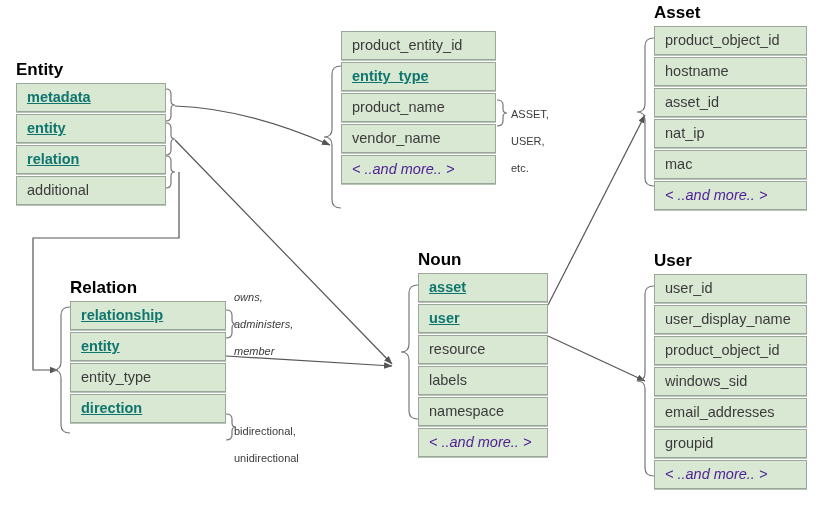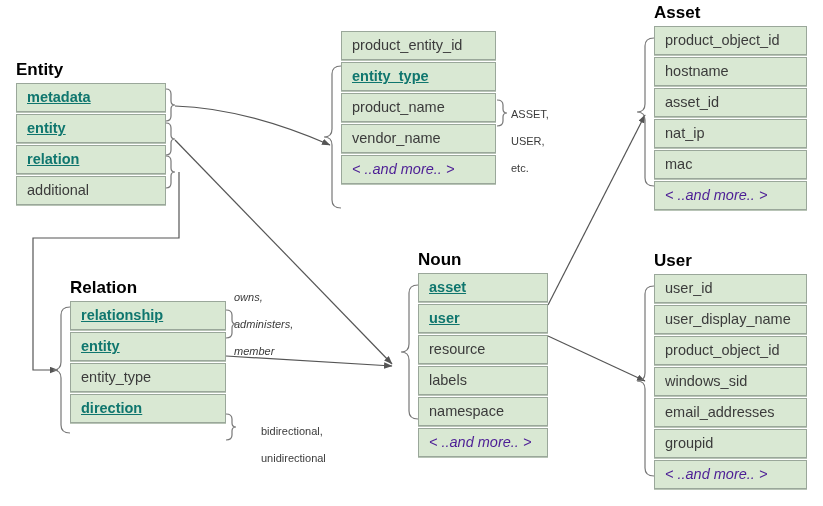--- a/index.html
+++ b/index.html
@@ -184,16 +184,16 @@
   </div>
 
   <div class="note" style="left:511px; top:101px; width:120px;">ASSET,
 USER,
 etc.</div>
 
   <div class="note" style="left:234px; top:284px; width:140px;font-style:italic;">owns,
 administers,
 member</div>
 
-  <div class="note" style="left:234px; top:418px; width:160px;margin-left:27px;">bidirectional,
+  <div class="note" style="left:234px; top:418px; width:160px;">bidirectional,
 unidirectional</div>
 
 </div>
 
 </body></html>

